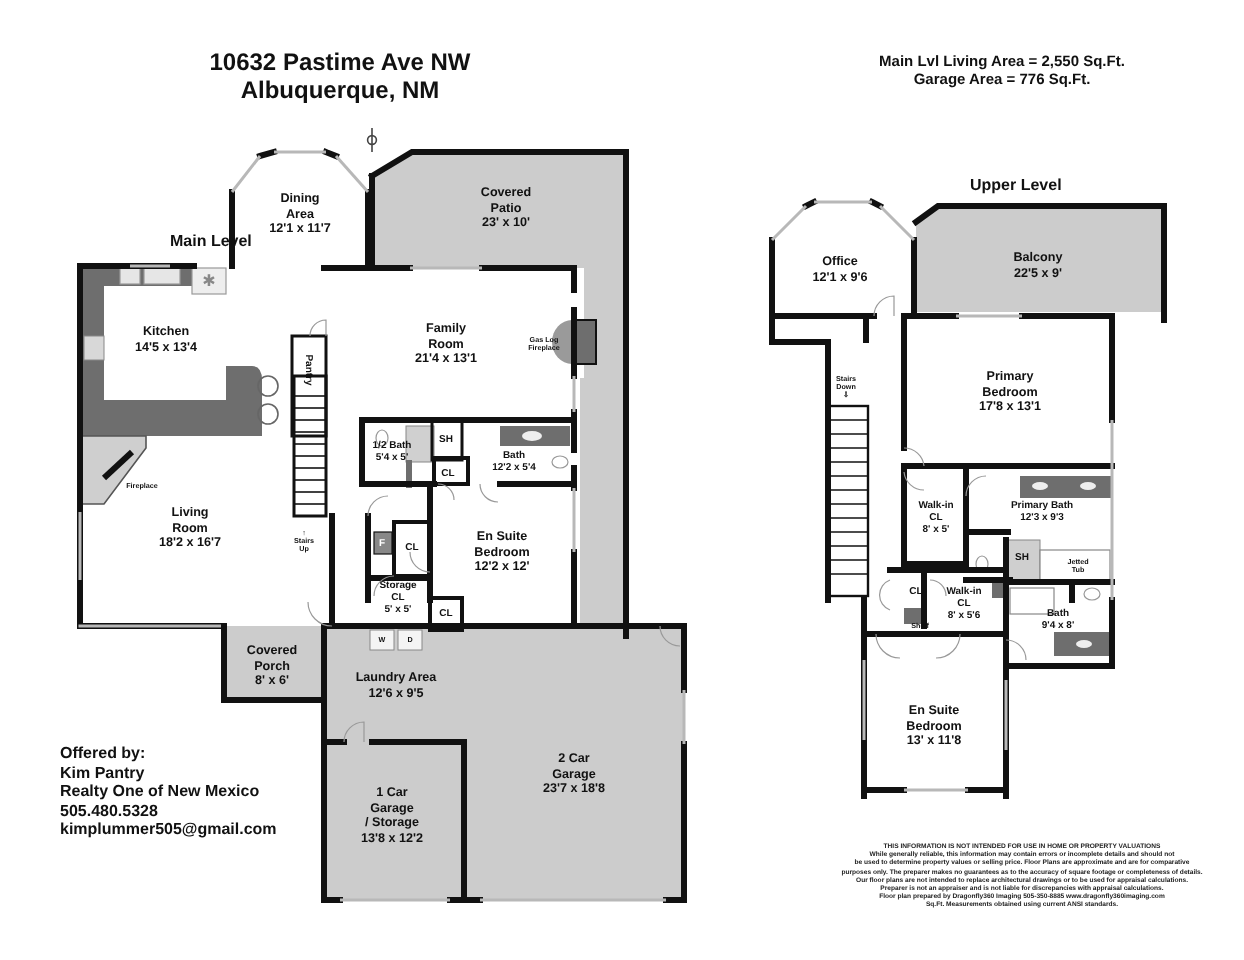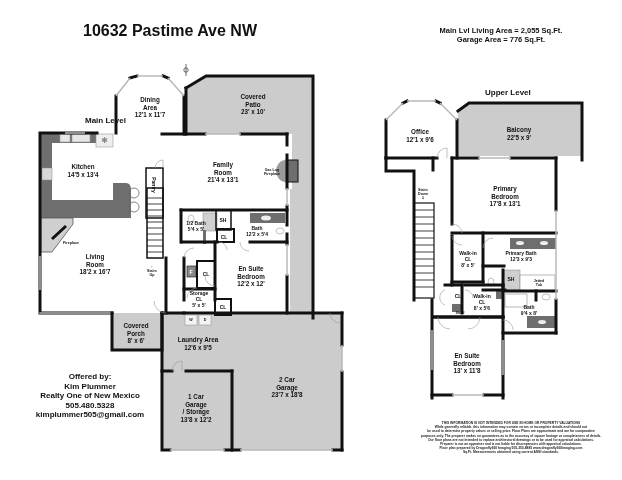--- a/index.html
+++ b/index.html
@@ -1,36 +1,37 @@
 <!DOCTYPE html>
 <html><head>
 <meta charset="utf-8">
 <style>
   html, body { margin:0; padding:0; background:#ffffff; }
   body { width:622px; height:480px; position:relative; overflow:hidden; font-family:"Liberation Sans", sans-serif; color:#111; }
   .abs { position:absolute;text-align:right; }
-  .title { left:60px; width:220px; top:24px; text-align:center; font-weight:bold; font-size:16px; line-height:14px; }
+  .title { left:60px; width:220px; top:24px; text-align:center; font-weight:bold; font-size:12px; line-height:14px; }
   .area-summary { left:390px; width:222px; top:26px; text-align:center; font-weight:bold; font-size:7.5px; line-height:9px; }
   .level-label { font-weight:bold; font-size:8px; }
   .lbl { position:absolute; text-align:center; font-weight:bold; font-size:6.3px; line-height:7.5px; transform:translate(-50%,-50%); white-space:nowrap; }
   .lbl.sm { font-size:5px; line-height:6px; }
   .lbl.xs { font-size:3.6px; line-height:4.2px; font-weight:bold; }
-  .offer { left:30px; width:120px; top:372px; text-align:center; font-weight:bold; font-size:8px; line-height:9.6px; }
+  .offer { left:30px; width:120px; top:372px; text-align:left; font-weight:bold; font-size:8px; line-height:9.6px; }
   .disclaimer { left:400px; width:222px; top:421px; text-align:center; font-weight:bold; font-size:3.3px; line-height:4.2px; color:#222; }
   svg { position:absolute; left:0; top:0; }
 </style>
 </head>
 <body>
 
 <div class="abs title">
   <div>10632 Pastime Ave NW</div>
+  <div>Albuquerque, NM</div>
 </div>
 
 <div class="abs area-summary">
-  <div>Main Lvl Living Area = 2,055 Sq.Ft.</div>
+  <div>Main Lvl Living Area = 2,550 Sq.Ft.</div>
   <div>Garage Area = 776 Sq.Ft.</div>
 </div>
 
 <svg width="622" height="480" viewBox="0 0 622 480">
 
   <path d="M186 88 L206 76 L313 76 L313 318 L290 318 L290 189 L292 189 L292 134 L186 134 Z" fill="#cccccc"></path>
 
   <path d="M162 313 L342 313 L342 450 L162 450 Z" fill="#cccccc"></path>
 
   <rect x="112" y="313" width="50" height="37" fill="#cccccc"></rect>
@@ -389,21 +390,21 @@
   <div>9'4 x 8'</div>
 </div>
 <div class="lbl" style="left:467px; top:363px;">
   <div>En Suite</div>
   <div>Bedroom</div>
   <div>13' x 11'8</div>
 </div>
 
 <div class="abs offer">
   <div>Offered by:</div>
-  <div>Kim Plummer</div>
+  <div>Kim Pantry</div>
   <div>Realty One of New Mexico</div>
   <div>505.480.5328</div>
   <div>kimplummer505@gmail.com</div>
 </div>
 
 <div class="abs disclaimer">
   <div>THIS INFORMATION IS NOT INTENDED FOR USE IN HOME OR PROPERTY VALUATIONS</div>
   <div>While generally reliable, this information may contain errors or incomplete details and should not</div>
   <div>be used to determine property values or selling price. Floor Plans are approximate and are for comparative</div>
   <div>purposes only. The preparer makes no guarantees as to the accuracy of square footage or completeness of details.</div>

